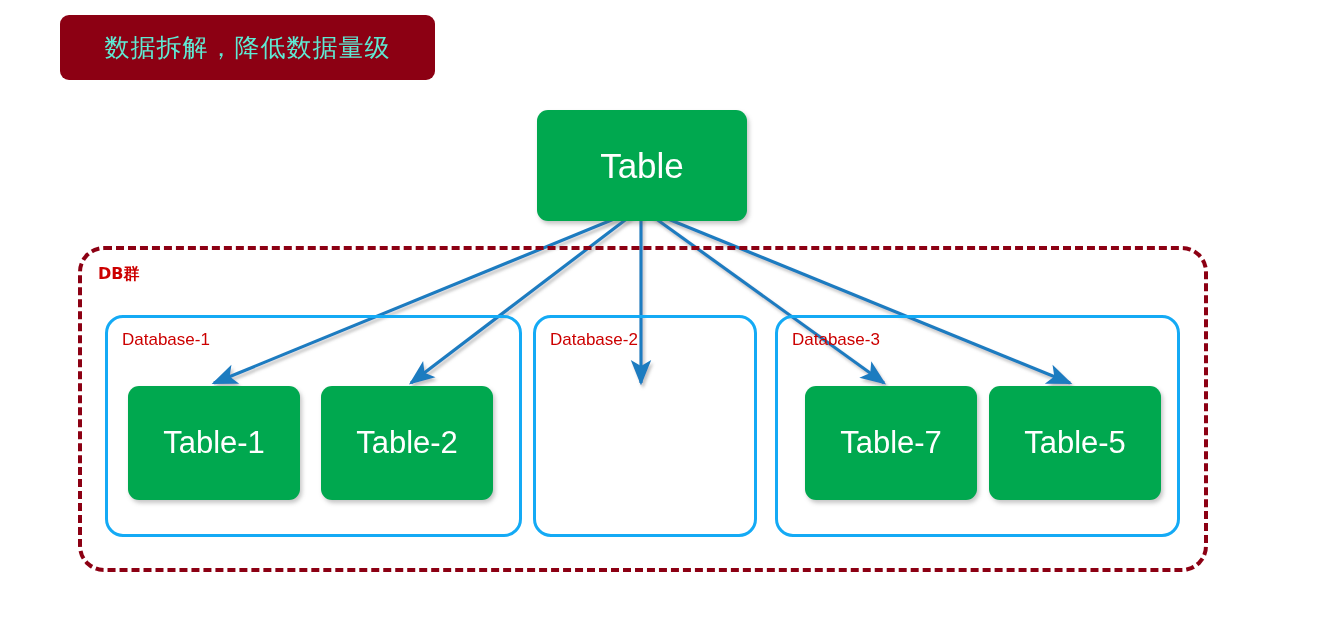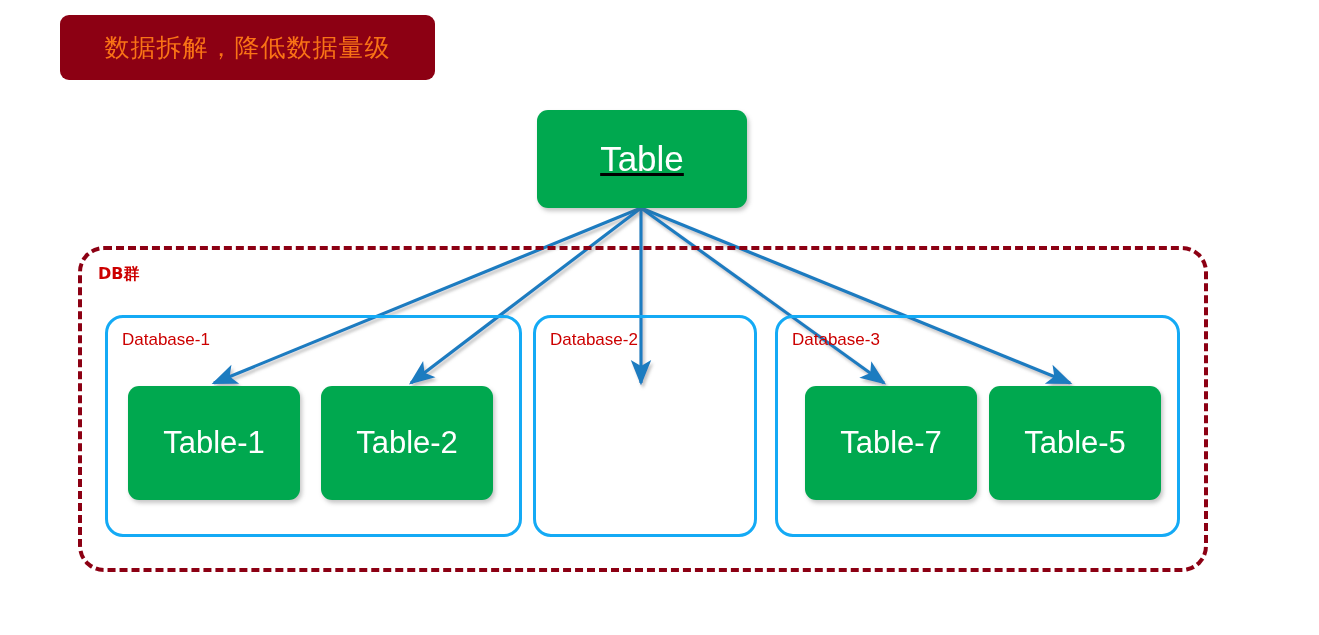--- a/index.html
+++ b/index.html
@@ -25,21 +25,21 @@
     top: 15px;
     width: 375px;
     height: 65px;
     background: #8C0013;
     border-radius: 9px;
     display: flex;
     align-items: center;
     justify-content: center;
   }
   #title-banner .title-text {
-    color: #f97316;
+    color: #5eead4;
     font-size: 25px;
     font-weight: 400;
     letter-spacing: 1px;
     font-family: "DejaVu Sans", "Liberation Sans", sans-serif;
     white-space: nowrap;
   }
 
   
   .green-box {
     position: absolute;
@@ -52,22 +52,21 @@
   }
   .green-box .box-label {
     color: #ffffff;
     font-weight: 400;
     white-space: nowrap;
   }
   #root-table {
     left: 537px;
     top: 110px;
     width: 210px;
-    height: 98px;
-    text-decoration: underline;
+    height: 111px;
   }
   #root-table .box-label { font-size: 35px; }
 
   
   #db-cluster {
     position: absolute;
     left: 78px;
     top: 246px;
     width: 1130px;
     height: 326px;

